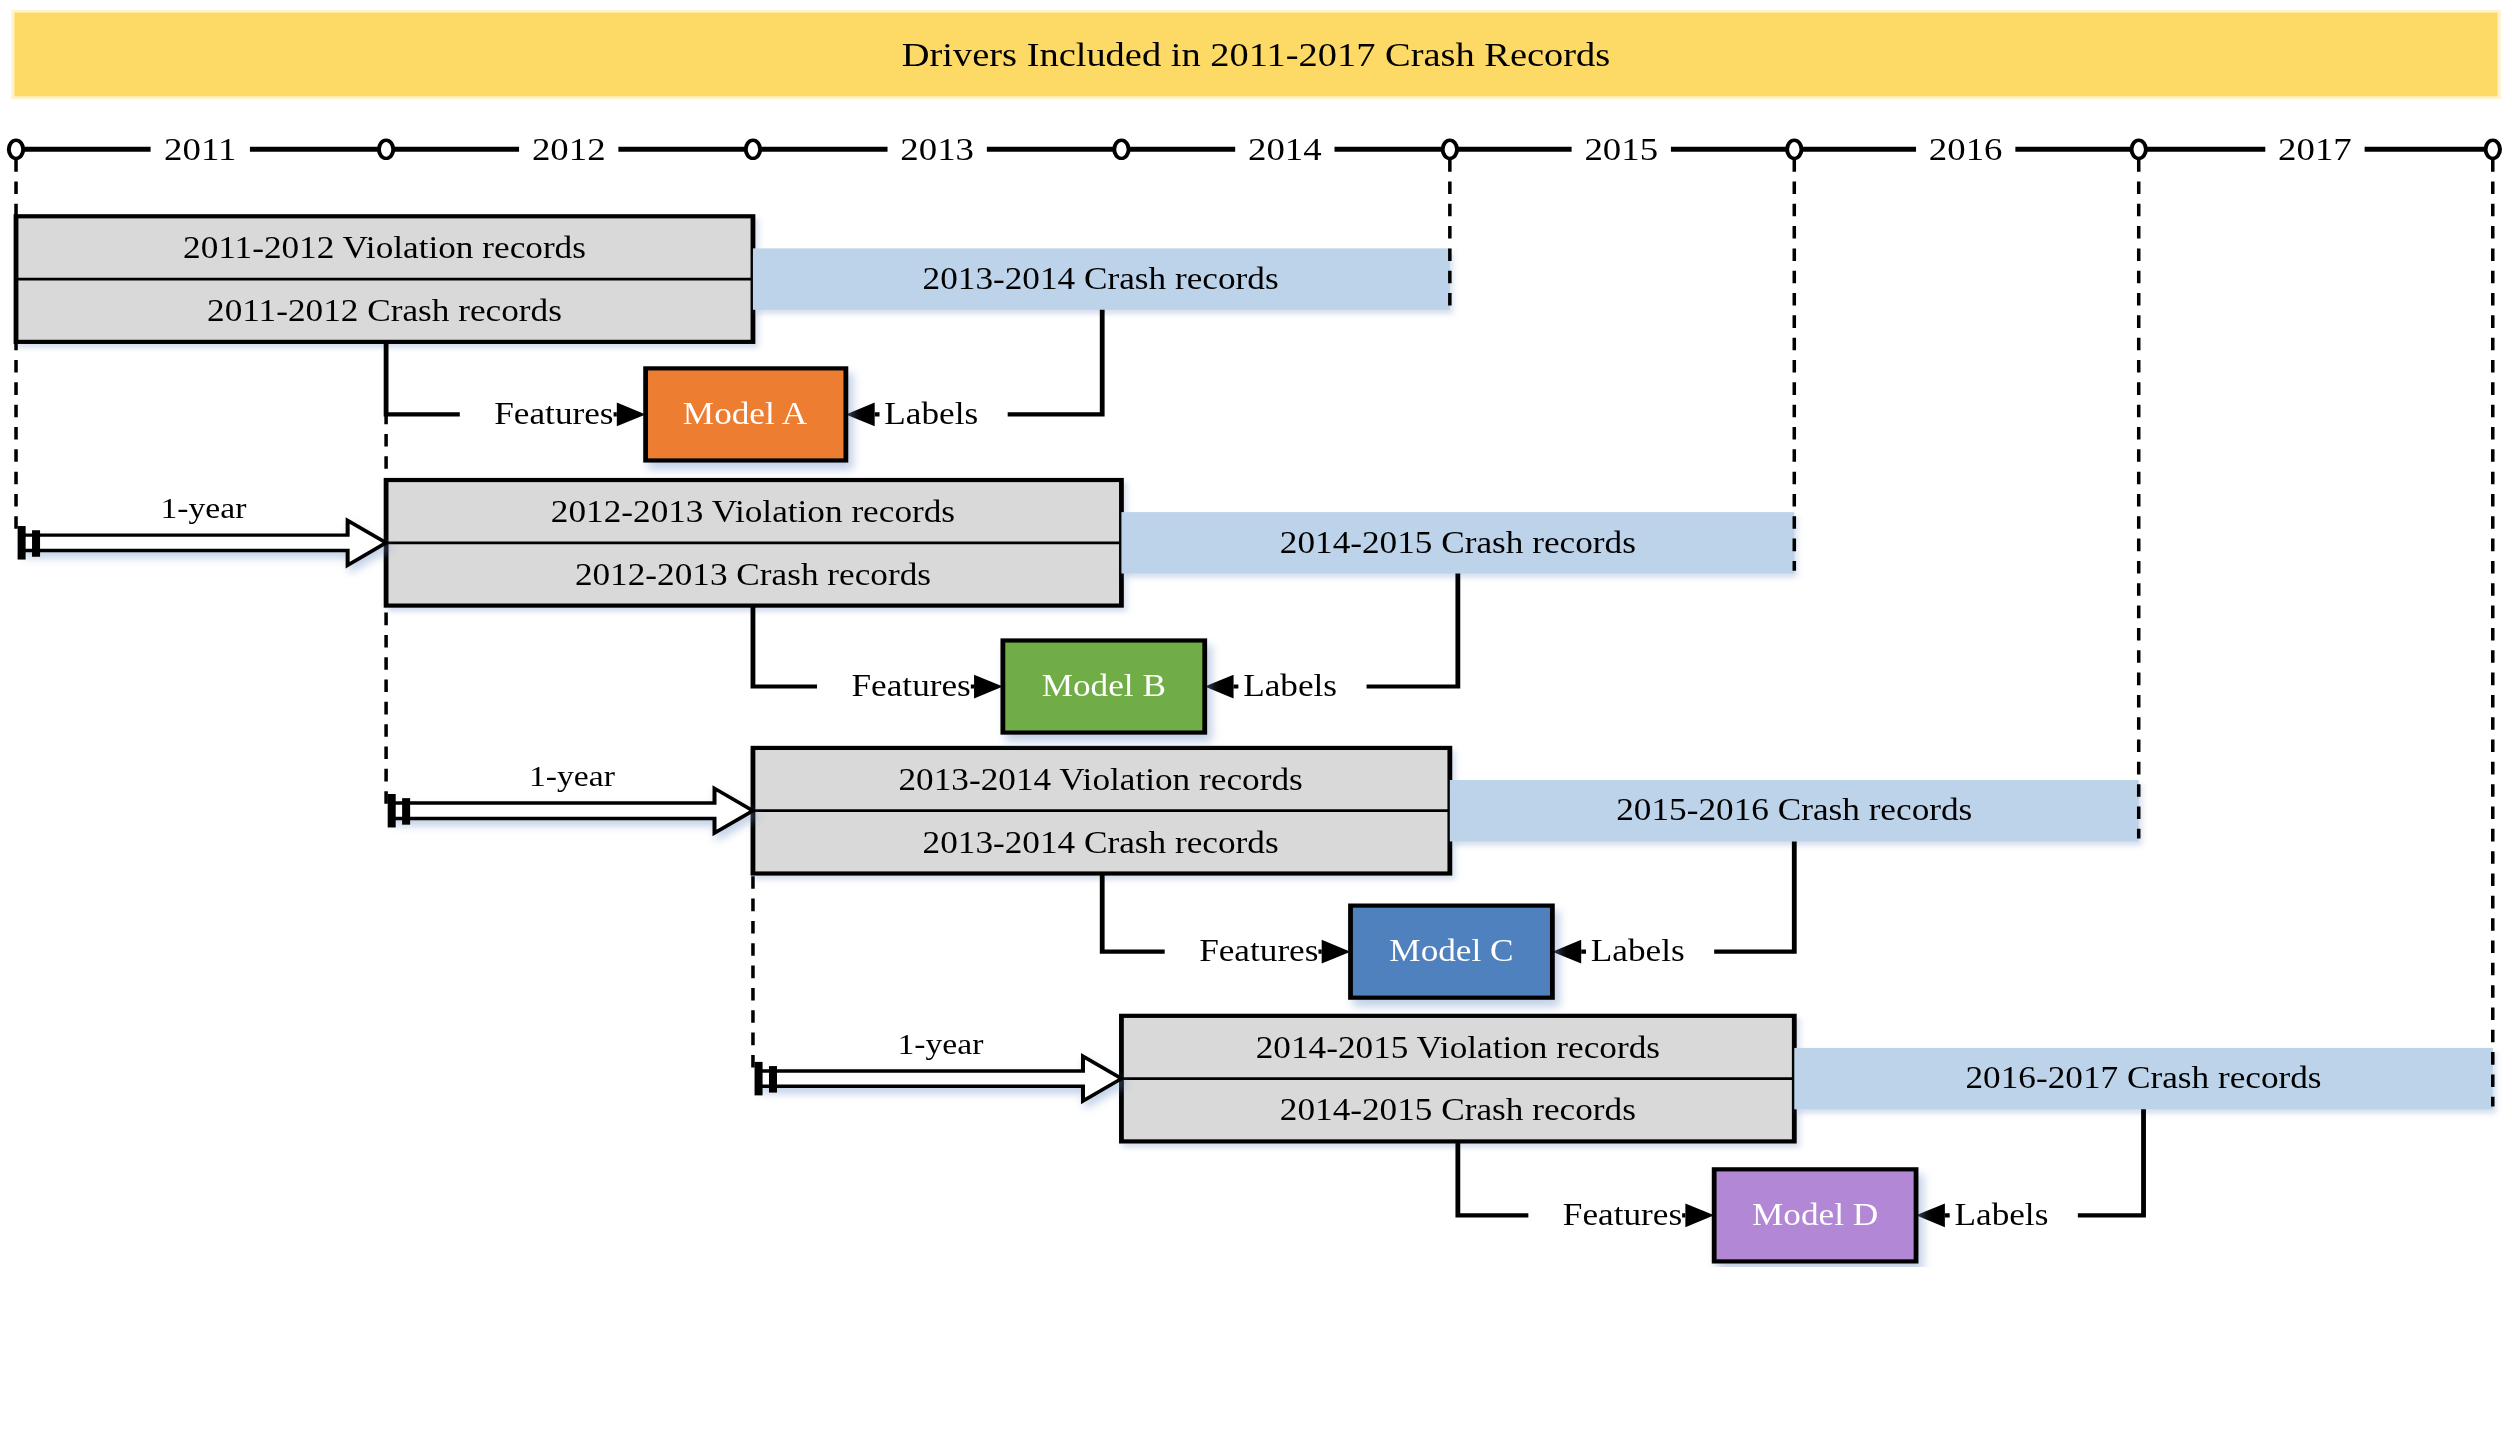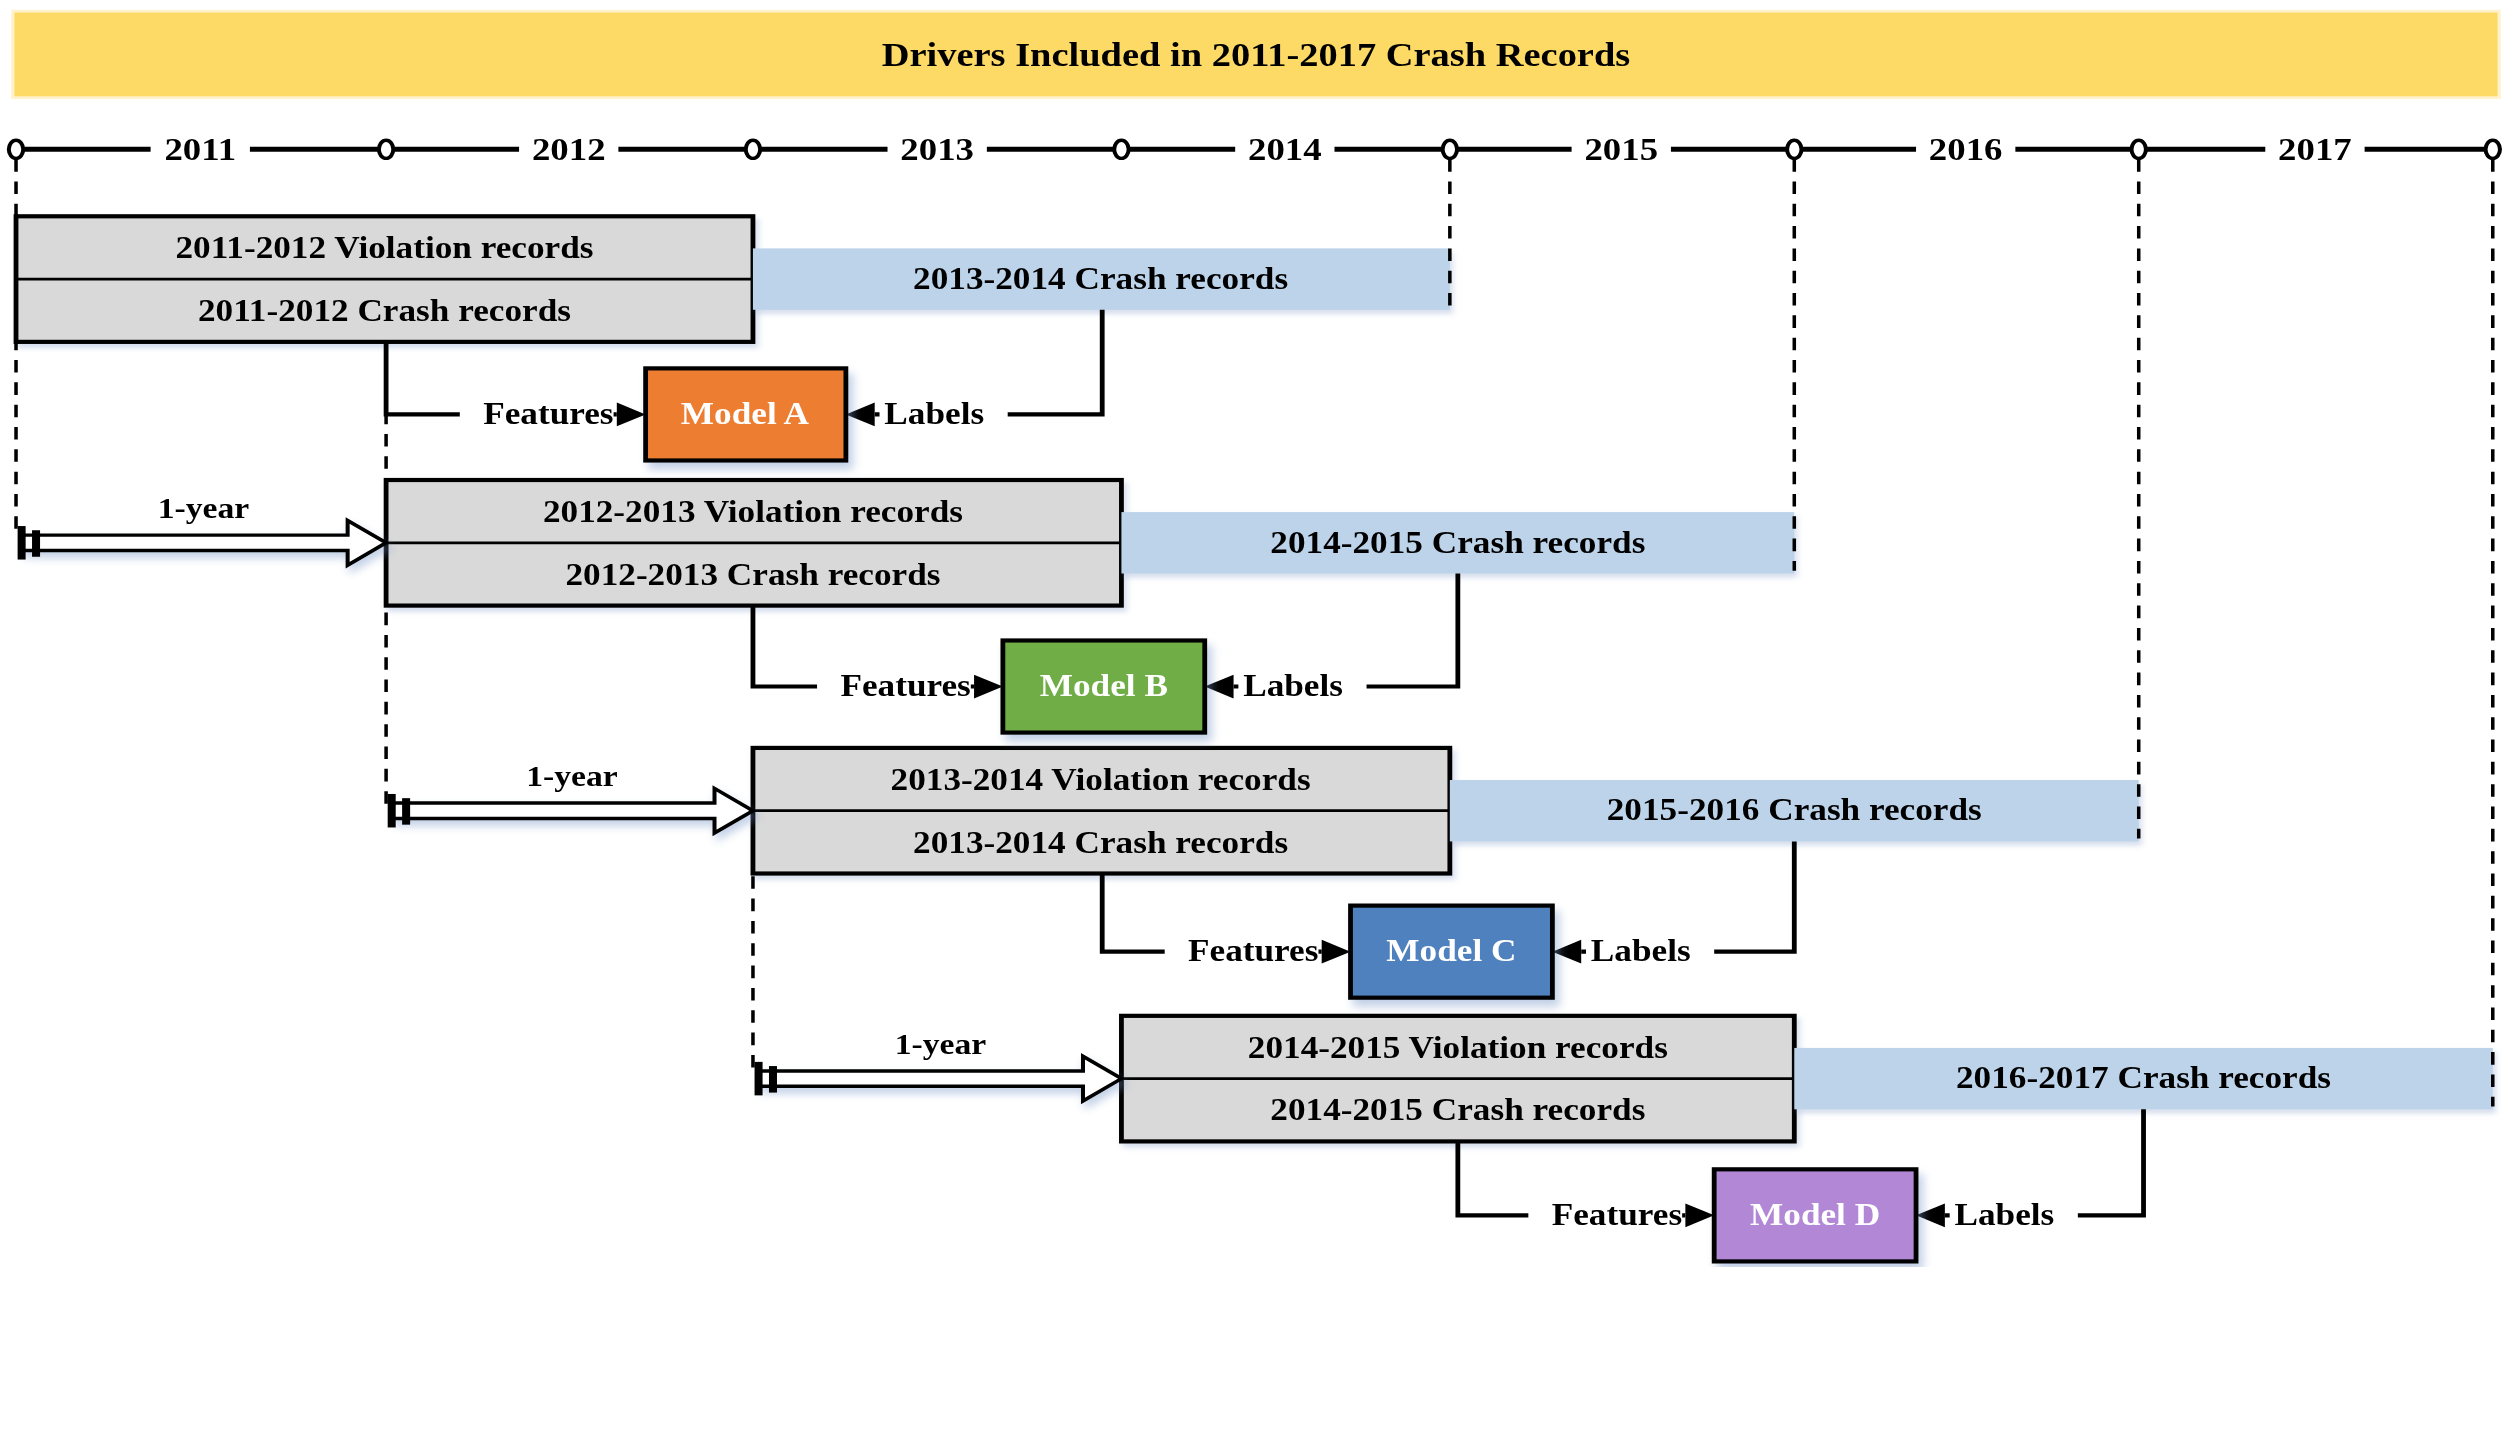--- a/index.html
+++ b/index.html
@@ -1,17 +1,17 @@
 <!DOCTYPE html>
 <html style="--c-banner_bg: #FDD966; --c-banner_border: #FFF2CC; --c-box_gray: #D9D9D9; --c-box_blue: #BDD3EA; --c-ink: #000000; --c-model_a: #ED7D31; --c-model_b: #70AD47; --c-model_c: #4E81BD; --c-model_d: #B288D6;font-size:10.4px"><head>
 <meta charset="utf-8">
 <style>
   html,body{margin:0;padding:0;background:#ffffff;}
   body{width:2512px;height:1455px;font-family:"Liberation Serif","DejaVu Serif",serif;}
-  #stage{position:relative;width:2512px;height:1267px;background:#ffffff;overflow:hidden;font-weight:bold;}
+  #stage{position:relative;width:2512px;height:1267px;background:#ffffff;overflow:hidden;}
   svg{display:block;width:100%;height:100%;}
 
   
   .banner-rect{fill:var(--c-banner_bg);stroke:var(--c-banner_border);stroke-width:2;}
   .title-text{font-size:24px;fill:var(--c-ink);}
   .tl-line{stroke:var(--c-ink);stroke-width:3.5;fill:none;}
   .tl-node{fill:#ffffff;stroke:var(--c-ink);stroke-width:2.5;}
   .year-bg{fill:#ffffff;}
   .year-text{font-size:23px;fill:var(--c-ink);text-anchor:middle;}
   .dashed{stroke:var(--c-ink);stroke-width:2.2;fill:none;stroke-dasharray:9 7;}

